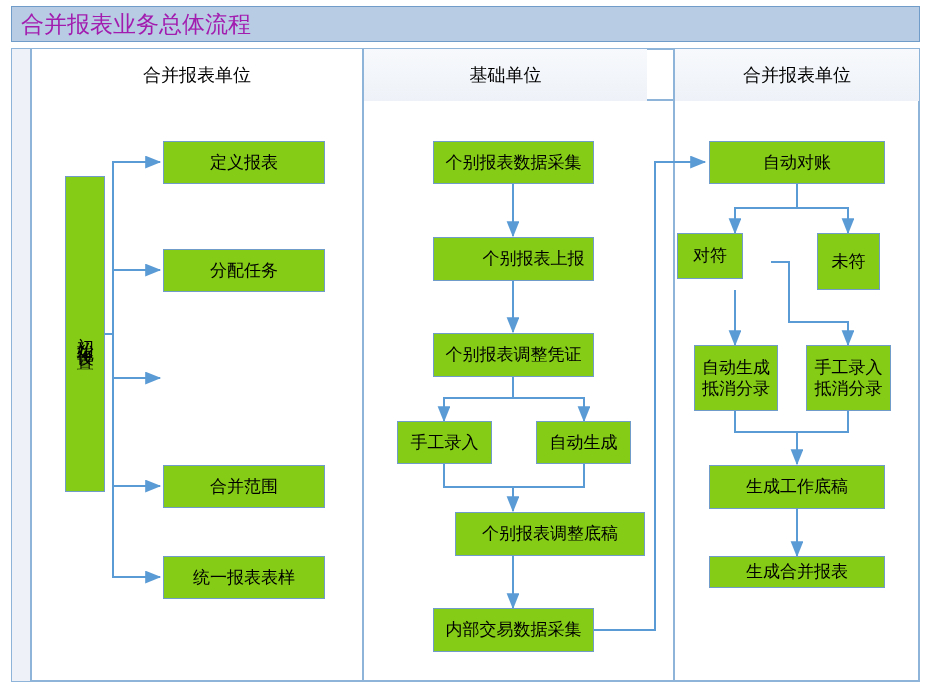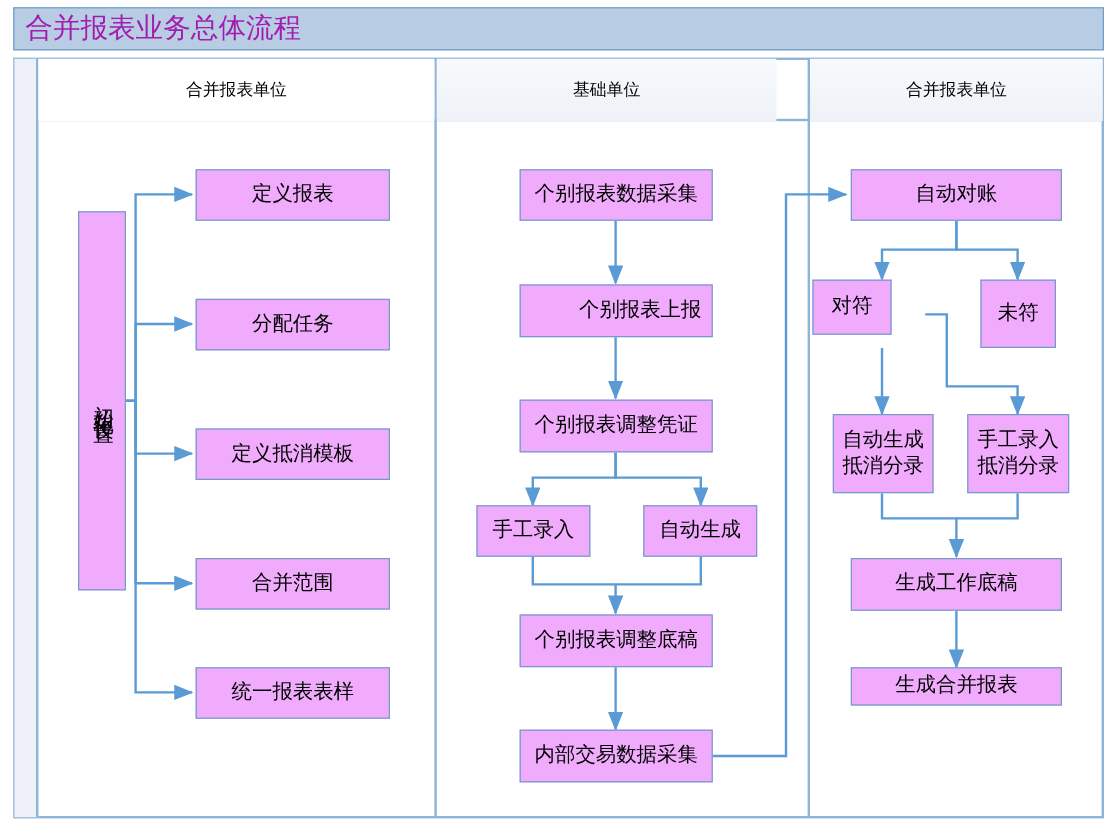--- a/index.html
+++ b/index.html
@@ -73,33 +73,33 @@
     border-bottom:2px solid #8eb4d9;
     box-sizing:border-box;
   }
   .lane-head{
     position:absolute;
     top:49px;
     height:52px;
     display:flex;
     align-items:center;
     justify-content:center;
-    font-size:14px;
+    font-size:18px;
     color:#000;
     box-sizing:border-box;
     white-space:nowrap;
   }
   .lane-head.h1{ left:32px;  width:330px; background:#ffffff; }
   .lane-head.h2{ left:364px; width:283px; background:linear-gradient(180deg,#f7f9fc 0%,#eef2f8 100%); }
   .lane-head.h3{ left:675px; width:244px; background:linear-gradient(180deg,#f7f9fc 0%,#eef2f8 100%); }
 
   
   .node{
     position:absolute;
-    background:#f0abfc;
+    background:#84cc16;
     border:1px solid #6f9cc8;
     box-sizing:border-box;
     display:flex;
     align-items:center;
     justify-content:center;
     text-align:center;
     font-size:17px;
     color:#000000;
     line-height:1.25;
     white-space:pre-line;
@@ -173,37 +173,36 @@
       <path d="M797,509 L797,556"></path>
     </g>
   </svg>
 
   <div class="node vertical" style="left:65px;  top:176px; width:40px;  height:316px;">初始化设置</div>
 
   <div class="node" style="left:163px; top:141px; width:162px; height:43px;">定义报表</div>
 
   <div class="node" style="left:163px; top:249px; width:162px; height:43px;">分配任务</div>
 
-  <div class="node" style="left:163px; top:357px; width:162px; height:43px;">定义抵消模板</div>
 
   <div class="node" style="left:163px; top:465px; width:162px; height:43px;">合并范围</div>
 
   <div class="node" style="left:163px; top:556px; width:162px; height:43px;">统一报表表样</div>
 
   <div class="node" style="left:433px; top:141px; width:161px; height:43px;">个别报表数据采集</div>
 
   <div class="node" style="left:433px; top:237px; width:161px; height:44px;padding-left:40px;">个别报表上报</div>
 
   <div class="node" style="left:433px; top:333px; width:161px; height:44px;">个别报表调整凭证</div>
 
   <div class="node" style="left:397px; top:421px; width:95px;  height:43px;">手工录入</div>
 
   <div class="node" style="left:536px; top:421px; width:95px;  height:43px;">自动生成</div>
 
-  <div class="node" style="left:433px; top:512px; width:161px; height:44px;">个别报表调整底稿</div>
+  <div class="node" style="left:455px; top:512px; width:190px; height:44px;">个别报表调整底稿</div>
 
   <div class="node" style="left:433px; top:608px; width:161px; height:44px;">内部交易数据采集</div>
 
   <div class="node" style="left:709px; top:141px; width:176px; height:43px;">自动对账</div>
 
   <div class="node" style="left:677px; top:233px; width:66px;  height:46px;">对符</div>
 
   <div class="node" style="left:817px; top:233px; width:63px;  height:57px;">未符</div>
 
   <div class="node" style="left:694px; top:345px; width:84px;  height:66px;">自动生成

